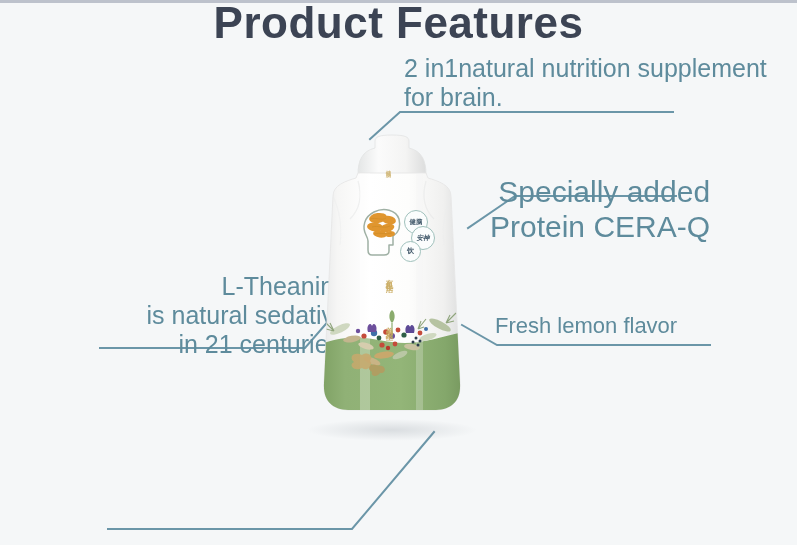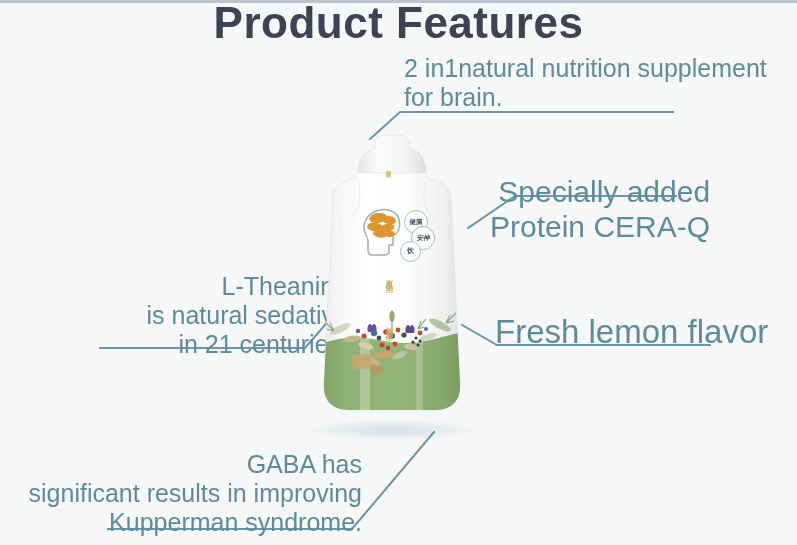--- a/index.html
+++ b/index.html
@@ -17,21 +17,21 @@
     position:absolute;left:0;top:-2px;width:797px;text-align:center;
     font-size:44px;font-weight:700;letter-spacing:.5px;
     color:#3c4454;white-space:nowrap;
   }
 
   
   .callout{position:absolute;color:#5e8b9c;line-height:1.16;white-space:pre-line;}
   .c-topright{left:404px;top:54px;font-size:25px;text-align:left;}
   .c-specially{left:490px;top:139px;font-size:30px;text-align:right;margin-top:36px;}
   .c-theanine{left:60px;top:272px;width:288px;font-size:25px;text-align:right;}
-  .c-lemon{left:495px;top:313px;font-size:33px;text-align:left;}
+  .c-lemon{left:495px;top:313px;font-size:22px;text-align:left;}
   .c-gaba{left:2px;top:450px;width:360px;font-size:25px;text-align:right;}
 
   
   #leaders{position:absolute;left:0;top:0;width:797px;height:545px;pointer-events:none;}
 
   
   #pouch{position:absolute;left:300px;top:133px;width:184px;height:312px;}
   .p-shadow{
     position:absolute;left:6px;top:286px;width:172px;height:22px;border-radius:50%;
     background:radial-gradient(ellipse at 50% 50%, rgba(120,130,140,.22), rgba(120,130,140,0) 70%);
@@ -87,23 +87,20 @@
   </svg>
 
   <div class="callout c-topright">2 in1natural nutrition supplement
 for brain.</div>
   <div class="callout c-specially">Specially added
 Protein CERA-Q</div>
   <div class="callout c-theanine">L-Theanine
 is natural sedative
 in 21 centuries.</div>
   <div class="callout c-lemon">Fresh lemon flavor</div>
-  <div class="callout c-gaba">GABA has
-significant results in improving
-Kupperman syndrome.</div>
 
   <div id="pouch">
     <div class="p-shadow"></div>
 
     <svg class="p-body" viewBox="0 0 184 300">
       <defs>
         <linearGradient id="gBody" x1="0" y1="0" x2="1" y2="0">
           <stop offset="0" stop-color="#e9eaea"></stop>
           <stop offset="0.10" stop-color="#f6f6f5"></stop>
           <stop offset="0.34" stop-color="#ffffff"></stop>

